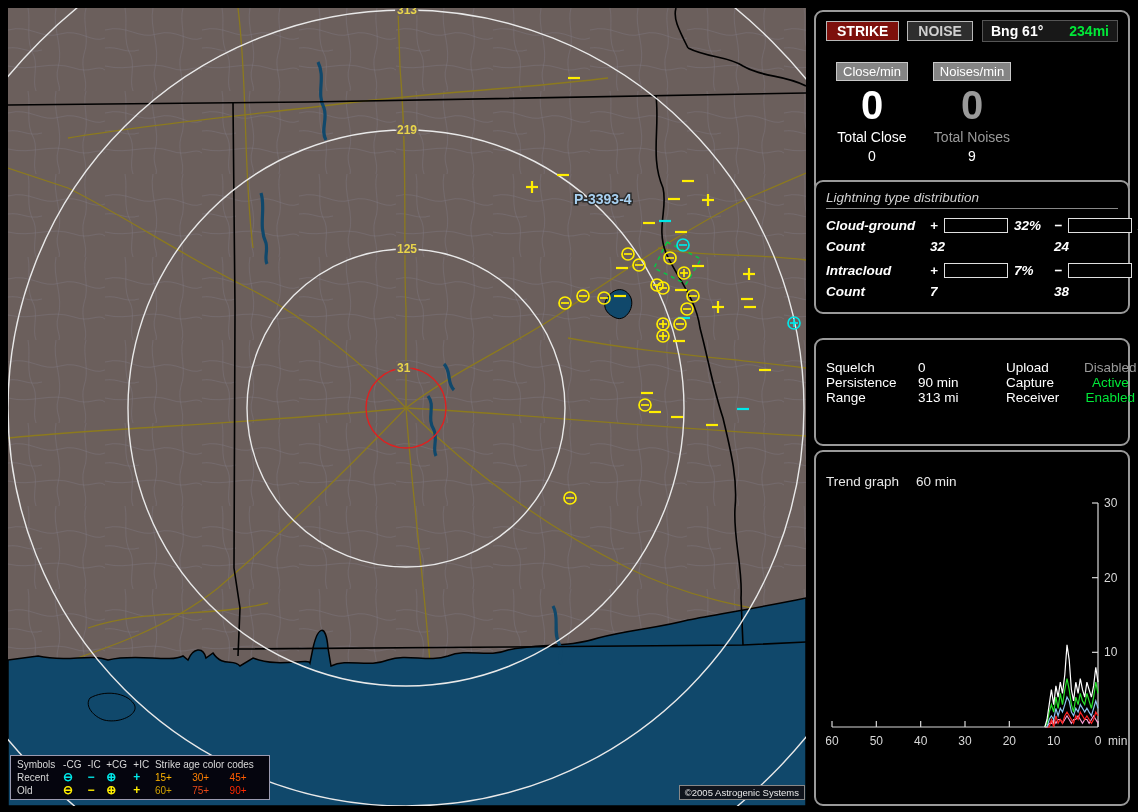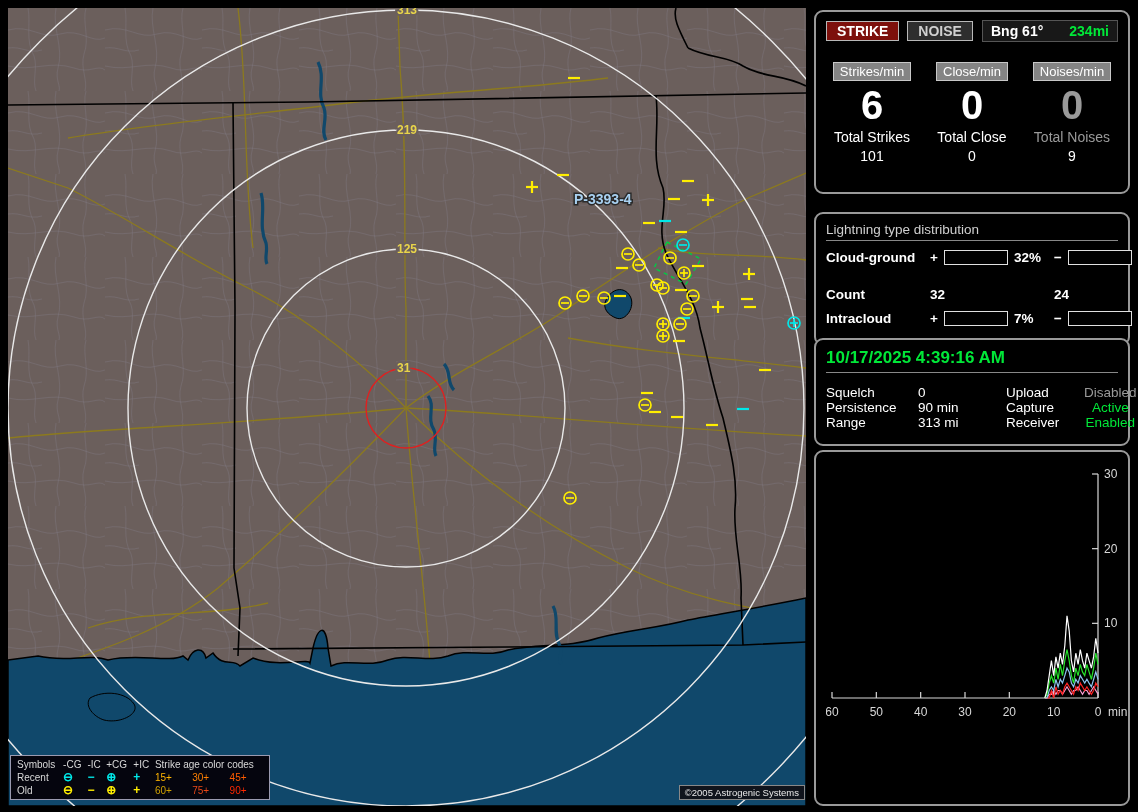--- a/index.html
+++ b/index.html
@@ -14,21 +14,21 @@
   #legend table{border-collapse:collapse;width:100%;}
   #legend td{padding:0 2px;white-space:nowrap;}
   .sym{font-size:12px;font-weight:bold;}
   
   #copyright{position:absolute;right:1px;bottom:6px;background:#10141c;border:1px solid #888;
              font-size:9.5px;color:#e8e8e8;padding:1px 5px;}
   
   .box{position:absolute;left:814px;width:316px;background:#000;border:2px solid #9a9a9a;
        border-radius:9px;box-sizing:border-box;padding:8px 10px;}
   #box-stats{top:10px;height:184px;}
-  #box-dist{top:212px;height:134px;}
+  #box-dist{top:180px;height:134px;font-style:italic;}
   #box-status{top:338px;height:108px;}
   #box-trend{top:450px;height:356px;}
   
   .toprow{display:flex;align-items:center;gap:8px;}
   .btn{font-weight:bold;font-size:14px;padding:1px 10px;border:1px solid #b8b8b8;cursor:pointer;}
   .btn-strike{background:#7d100c;color:#fff;}
   .btn-noise{background:#2e2e2e;color:#d0d0d0;}
   .bng{margin-left:auto;display:flex;gap:24px;background:#181818;border:1px solid #555;
        padding:2px 8px;font-weight:bold;font-size:14px;min-width:118px;}
   .bng .dist{color:#00e838;margin-left:auto;}
@@ -36,21 +36,21 @@
   .minbtn{background:#848484;color:#fff;border:1px solid #c8c8c8;font-size:13px;
           padding:1px 6px;display:inline-block;cursor:pointer;}
   .rate{font-size:40px;font-weight:bold;line-height:44px;margin-top:2px;}
   .tlabel{font-size:14px;margin-top:2px;}
   .tval{font-size:14px;margin-top:3px;}
   .dim{color:#9a9a9a;}
   
   .dist-title{color:#d0d0d0;font-size:13.5px;border-bottom:1px solid #888;padding-bottom:3px;}
   .drow{display:grid;grid-template-columns:104px 14px 64px 46px 14px 64px 40px;
         align-items:center;margin-top:9px;font-size:13.5px;font-weight:bold;}
-  .crow{display:grid;grid-template-columns:104px 124px 1fr;align-items:center;margin-top:22px;
+  .crow{display:grid;grid-template-columns:104px 124px 1fr;align-items:center;margin-top:6px;
         font-size:13.5px;font-weight:bold;}
   .bar{height:13px;border:1px solid #e0e0e0;background:#000;}
   .bar .fill{height:100%;}
   .pct{padding-left:6px;}
   
   .dt{color:#00e838;font-weight:bold;font-size:17px;border-bottom:1px solid #888;padding-bottom:4px;}
   .stgrid{display:grid;grid-template-columns:92px 88px 78px 1fr;margin-top:12px;font-size:13.5px;}
   .green{color:#00e838;text-align:center;}
   
   .sessgrid{display:grid;grid-template-columns:90px 76px 90px 1fr;row-gap:8px;font-size:13.5px;color:#e8e8e8;}
@@ -312,26 +312,20 @@
     <div class="toprow">
       <span class="btn btn-strike">STRIKE</span>
       <span class="btn btn-noise">NOISE</span>
       <span class="bng">
         <span>Bng 61°</span>
         <span class="dist">234mi</span>
       </span>
     </div>
     <div class="statgrid">
       <div>
-        <span class="minbtn">Strikes/min</span>
-        <div class="rate">6</div>
-        <div class="tlabel">Total Strikes</div>
-        <div class="tval">101</div>
-      </div>
-      <div>
         <span class="minbtn">Close/min</span>
         <div class="rate">0</div>
         <div class="tlabel">Total Close</div>
         <div class="tval">0</div>
       </div>
       <div>
         <span class="minbtn">Noises/min</span>
         <div class="rate dim">0</div>
         <div class="tlabel dim">Total Noises</div>
         <div class="tval">9</div>
@@ -367,40 +361,43 @@
       <span class="pct">38%</span>
     </div>
     <div class="crow">
       <span>Count</span>
       <span>7</span>
       <span>38</span>
     </div>
   </div>
 
   <div class="box" id="box-status">
-    <div class="dt">10/17/2025 4:39:16 AM</div>
     <div class="stgrid">
       <span>Squelch</span>
       <span>0</span>
       <span>Upload</span>
       <span class="dim">Disabled</span>
 
       <span>Persistence</span>
       <span>90 min</span>
       <span>Capture</span>
       <span class="green">Active</span>
 
       <span>Range</span>
       <span>313 mi</span>
       <span>Receiver</span>
       <span class="green">Enabled</span>
     </div>
   </div>
 
   <div class="box" id="box-trend">
+    <div class="trendrow">
+      <span>Trend graph</span>
+      <span>60 min</span>
+    </div>
     <svg id="trend-svg" width="306" height="268" viewBox="0 0 306 268">
         <line x1="6" y1="236" x2="272" y2="236" stroke="#d8d8d8" stroke-width="1.2"></line>
         <line x1="272" y1="236" x2="272" y2="12" stroke="#d8d8d8" stroke-width="1.2"></line>
         <line x1="266" y1="161.33333333333331" x2="272" y2="161.33333333333331" stroke="#d8d8d8" stroke-width="1.2"></line>
         <text x="278" y="165.33333333333331" fill="#d8d8d8" font-size="12">10</text>
         <line x1="266" y1="86.66666666666666" x2="272" y2="86.66666666666666" stroke="#d8d8d8" stroke-width="1.2"></line>
         <text x="278" y="90.66666666666666" fill="#d8d8d8" font-size="12">20</text>
         <line x1="266" y1="12" x2="272" y2="12" stroke="#d8d8d8" stroke-width="1.2"></line>
         <text x="278" y="16" fill="#d8d8d8" font-size="12">30</text>
         <line x1="6" y1="230" x2="6" y2="236" stroke="#d8d8d8" stroke-width="1.2"></line>

